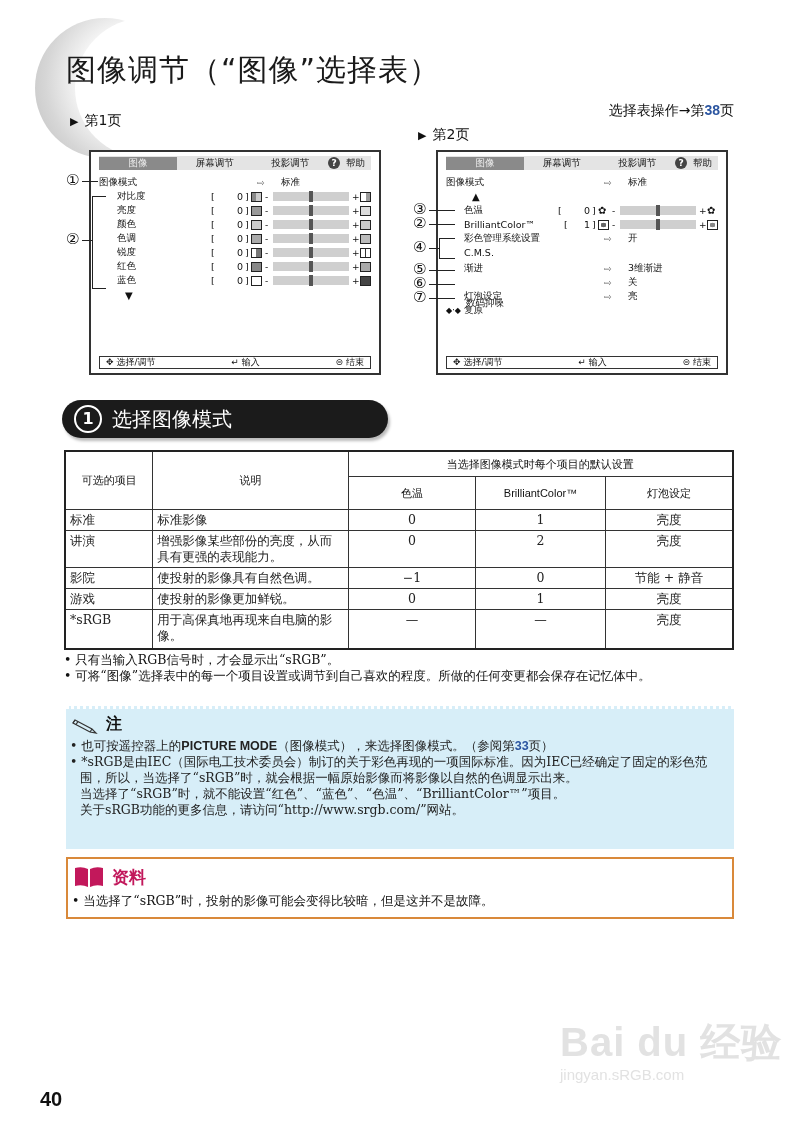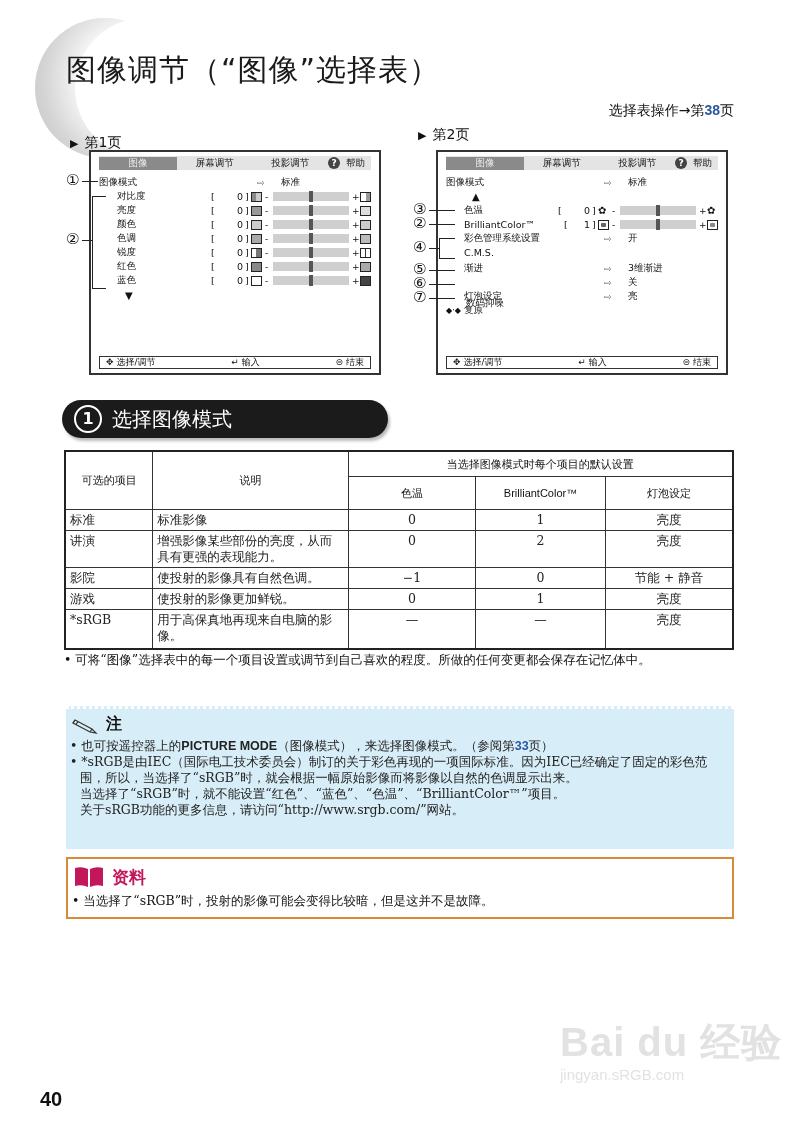--- a/index.html
+++ b/index.html
@@ -67,21 +67,21 @@
 </head>
 <body>
 
 <div class="abs deco-circle"></div>
 <div class="abs deco-mask"></div>
 <div class="abs page-title">图像调节（“图像”选择表）</div>
 <div class="abs ref-link">
   <span>选择表操作</span><span>→</span><span>第</span><span class="num">38</span><span>页</span>
 </div>
 
-<div class="abs page-label" style="left:70px;top:134px;">
+<div class="abs page-label" style="left:70px;top:112px;">
   <span class="tri">▶</span><span>第1页</span>
 </div>
 
 <div class="abs osd" style="left:89px;top:150px;width:292px;height:225px;">
   <div class="osd-menubar">
     <span class="tab active">图像</span>
     <span class="tab">屏幕调节</span>
     <span class="tab">投影调节</span>
     <span class="help">
         <span class="qmark">?</span>
@@ -358,20 +358,21 @@
     <td style="height:34px;">*sRGB</td>
     <td>用于高保真地再现来自电脑的影像。</td>
     <td class="c">—</td>
     <td class="c">—</td>
     <td class="c">亮度</td>
   </tr>
 </tbody>
   </table>
 
 <div class="abs bullets" style="top:652px;">
+  <div>• 只有当输入RGB信号时，才会显示出“sRGB”。</div>
   <div>• 可将“图像”选择表中的每一个项目设置或调节到自己喜欢的程度。所做的任何变更都会保存在记忆体中。</div>
 </div>
 
 <div class="abs note-box"></div>
 <div class="abs note-title">
   <svg width="28" height="18" viewBox="0 0 28 18">
     <g fill="none" stroke="#333" stroke-width="1.2">
       <path d="M3 4 L20 13 L24 17 L18 16 L1 7 Z"></path>
       <path d="M3 4 L1 7"></path>
         <path d="M20 13 L18 16"></path>

